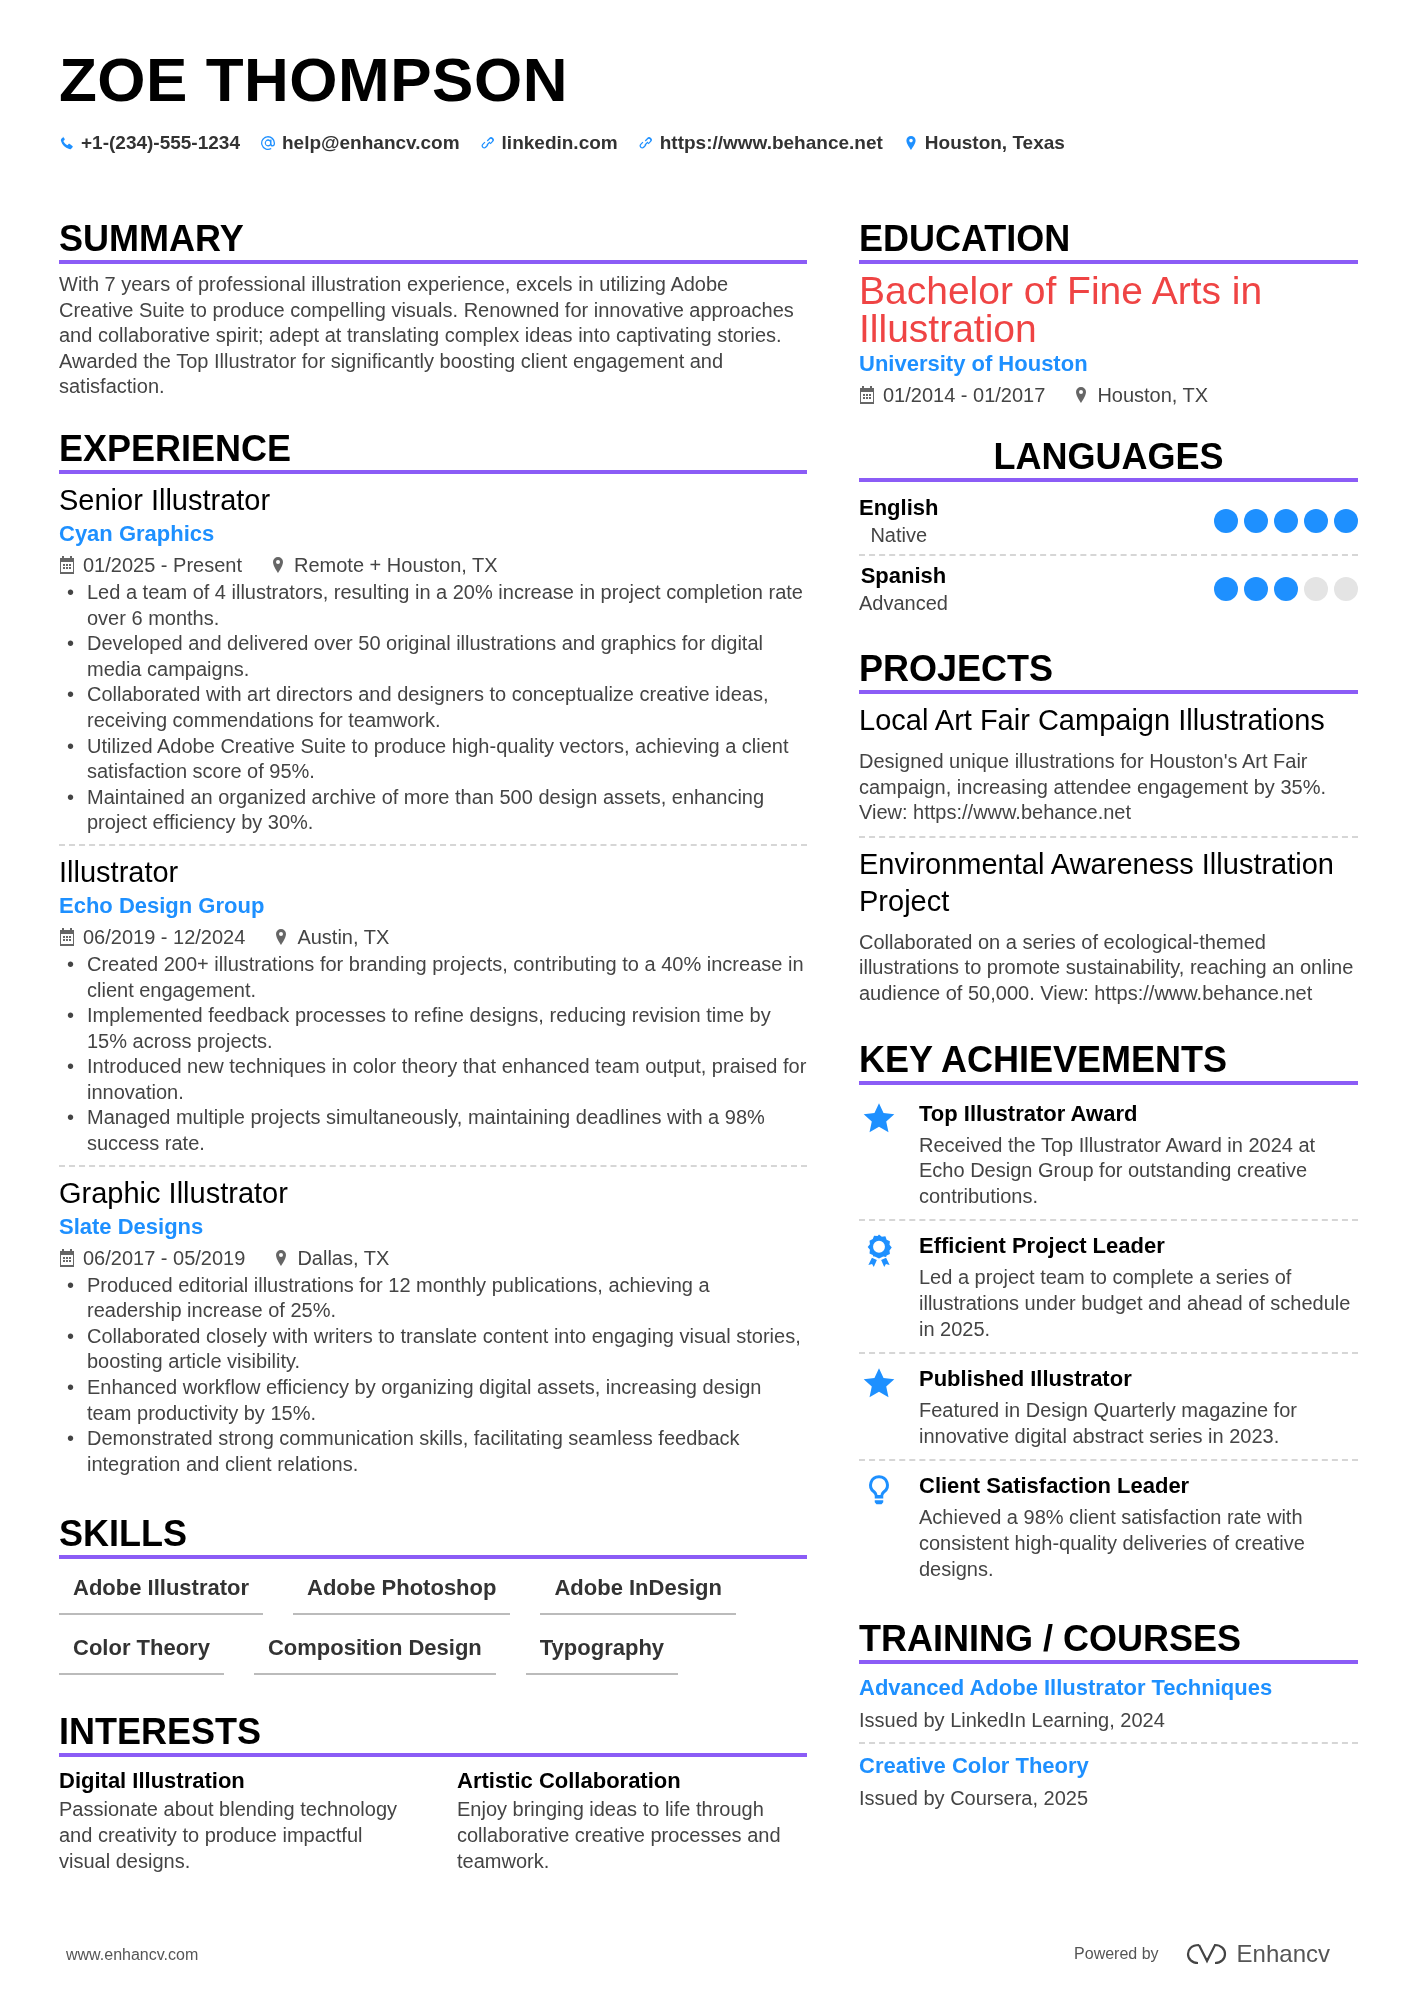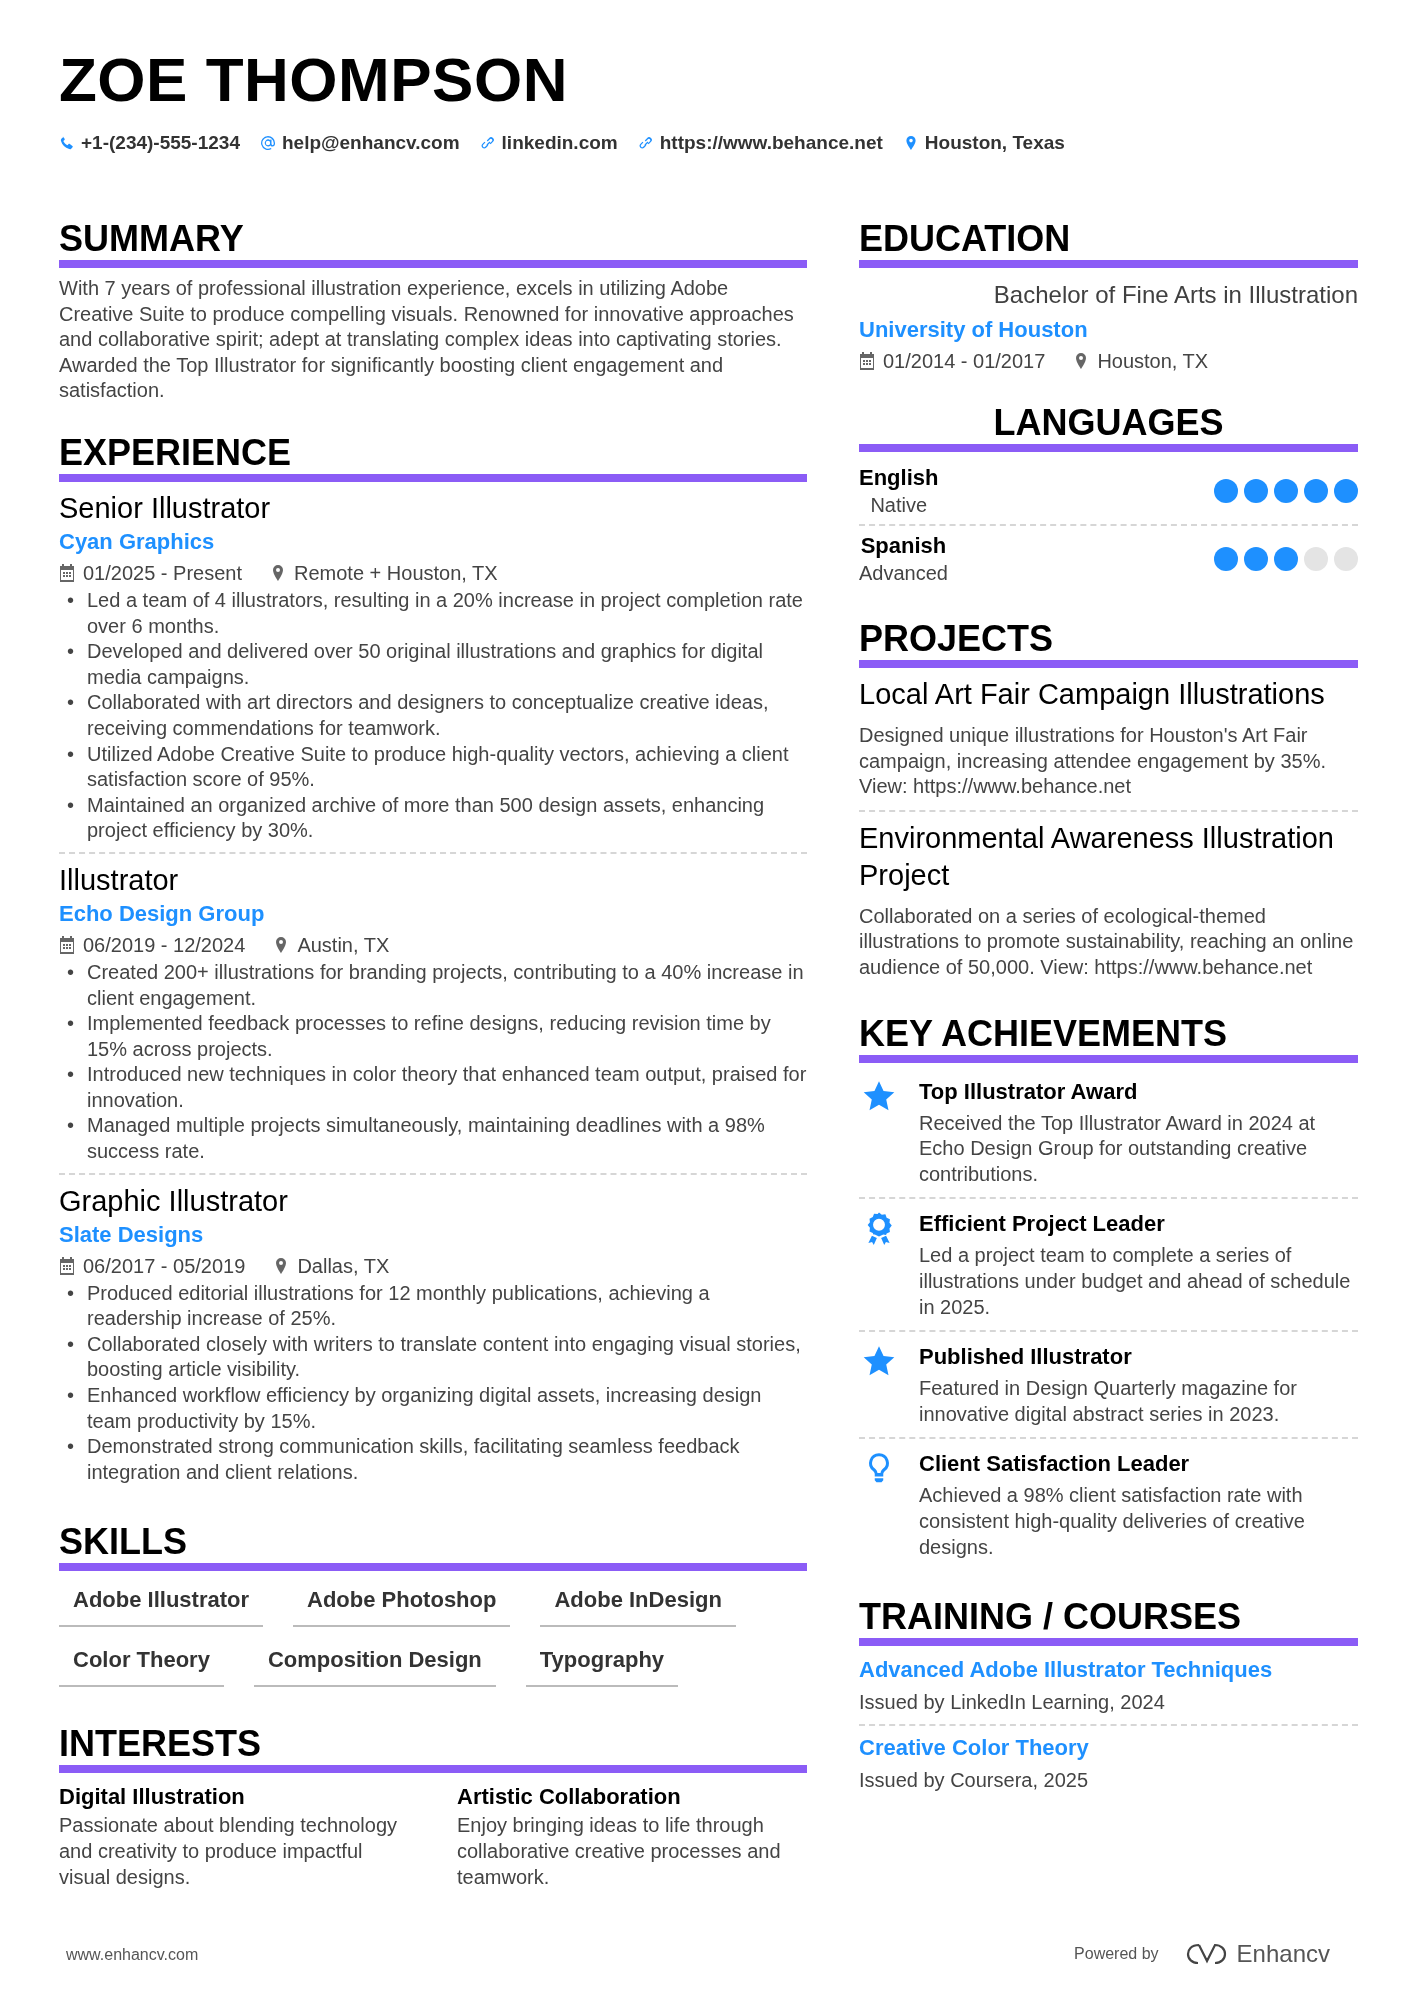--- a/index.html
+++ b/index.html
@@ -10,21 +10,21 @@
   .header { position: absolute; left: 59px; top: 44px; width: 1300px; }
   .name { font-size: 62px; font-weight: 700; color: #000; letter-spacing: 0.5px; line-height: 72px; }
   .title { font-size: 31px; font-weight: 700; color: #1e90ff; margin-top: 2px; line-height: 40px; }
   .contacts { display: flex; gap: 20px; margin-top: 14px; font-size: 19px; font-weight: 700; color: #333; line-height: 26px; }
   .contact { display: flex; align-items: center; gap: 6px; }
   .contact svg { width: 16px; height: 16px; fill: #1e90ff; }
 
   .col-left { position: absolute; left: 59px; top: 218px; width: 748px; }
   .col-right { position: absolute; left: 859px; top: 218px; width: 499px; }
 
-  .section-title { font-size: 36px; font-weight: 700; color: #000; line-height: 42px; border-bottom: 8px solid #8b5cf6; padding-bottom: 0px; margin-bottom: 8px; }
+  .section-title { font-size: 36px; font-weight: 700; color: #000; line-height: 42px; border-bottom: 4px solid #8b5cf6; padding-bottom: 0px; margin-bottom: 8px; }
   .text { font-size: 20px; line-height: 25.6px; color: #444; }
 
   .summary { margin-bottom: 28px; }
 
   .job { padding-bottom: 8px; }
   .job + .job { border-top: 2px dashed #d6d6d6; padding-top: 8px; }
   .job-title { font-size: 29px; color: #000; line-height: 36px; }
   .company { font-size: 22px; font-weight: 700; color: #1e90ff; line-height: 32px; }
   .meta { display: flex; gap: 28px; font-size: 20px; color: #444; line-height: 30px; }
   .meta-item { display: flex; align-items: center; gap: 8px; }
@@ -33,21 +33,21 @@
   .bullets li { position: relative; padding-left: 28px; font-size: 20px; line-height: 25.6px; color: #444; }
   .bullets li::before { content: "•"; position: absolute; left: 8px; top: 0; color: #444; }
 
   .skills { display: flex; flex-wrap: wrap; gap: 18px 30px; margin-top: 14px; margin-bottom: 36px; }
   .skill { font-size: 22px; font-weight: 700; color: #333; padding: 0 14px 10px 14px; border-bottom: 2px solid #bbb; line-height: 30px; }
 
   .interests { display: flex; gap: 58px; }
   .interest { width: 340px; }
   .interest-title { font-size: 22px; font-weight: 700; color: #000; line-height: 32px; }
 
-  .degree { font-size: 24px; color: #404040; line-height: 38px; text-align: right; }
+  .degree { font-size: 39px; color: #ef4444; line-height: 38px; }
   .school { font-size: 22px; font-weight: 700; color: #1e90ff; line-height: 32px; }
 
   .lang { display: flex; justify-content: space-between; align-items: center; padding: 4px 0 6px 0; }
   .lang + .lang { border-top: 2px dashed #d6d6d6; padding-top: 6px; }
   .lang-name { font-size: 22px; font-weight: 700; color: #000; line-height: 28px; }
   .lang-level { font-size: 20px; color: #444; line-height: 26px; }
   .dots { display: flex; gap: 6px; }
   .dot { width: 24px; height: 24px; border-radius: 50%; background: #e4e4e4; }
   .dot.on { background: #1e90ff; }
 

